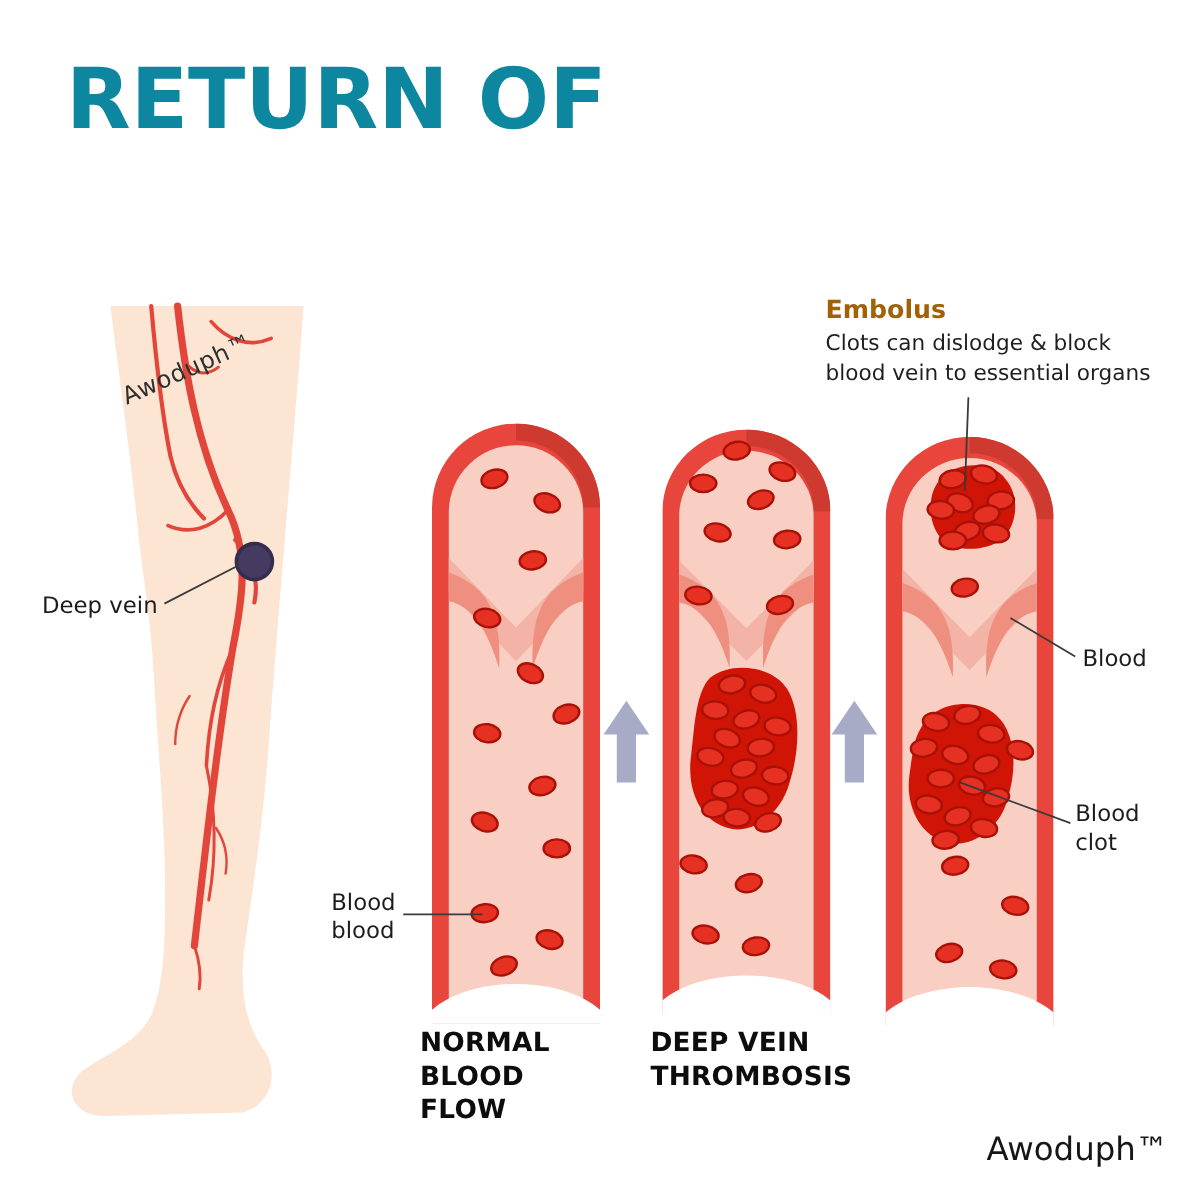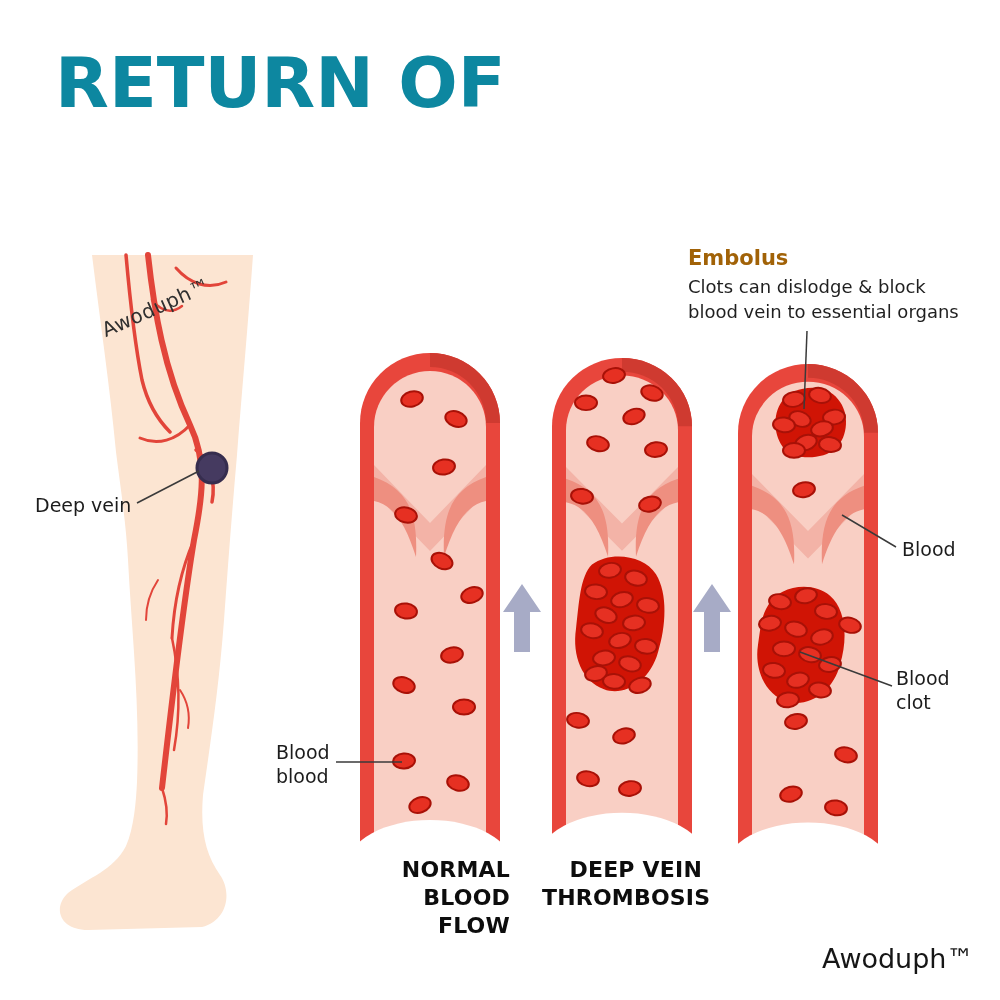--- a/index.html
+++ b/index.html
@@ -2,21 +2,21 @@
 <html><head>
 <meta charset="utf-8">
 <style>
   html,body{margin:0;padding:0;background:#fff;font-family:"DejaVu Sans","Liberation Sans",sans-serif;}
   .canvas{position:relative;width:1000px;height:1000px;background:#ffffff;overflow:hidden;}
   .abs{position:absolute;}
   .title1{font-size:70px;font-weight:800;color:#0d87a0;letter-spacing:0px;white-space:nowrap;}
   .title2{font-size:72px;font-weight:400;color:#1e93a9;white-space:nowrap;}
   .lbl{font-size:19px;color:#1c1c1c;white-space:nowrap;}
   .lbl-2line{font-size:19px;color:#1c1c1c;line-height:24px;}
-  .caption{font-size:22px;font-weight:800;color:#0d0d0d;text-align:right;line-height:28px;letter-spacing:.2px;}
+  .caption{font-size:22px;font-weight:800;color:#0d0d0d;text-align:left;line-height:28px;letter-spacing:.2px;}
   .watermark{font-size:20px;color:#2f2f2f;letter-spacing:.5px;transform:rotate(-24deg);transform-origin:left top;white-space:nowrap;}
   .footer-brand{font-size:27px;color:#161616;white-space:nowrap;}
   .embolus-title{font-size:21px;font-weight:700;color:#a16207;margin-bottom:4px;}
   .embolus-desc{font-size:18px;color:#1f1f1f;line-height:25px;}
   .leader{stroke:#3a3a3a;stroke-width:1.5;fill:none;}
   .arrow{fill:#a7abc6;}
   .cell{fill:#e63022;stroke:#a81107;stroke-width:2;}
   .clot{fill:#d01405;}
   .vein{stroke:#e2453a;fill:none;stroke-linecap:round;}
 </style>

